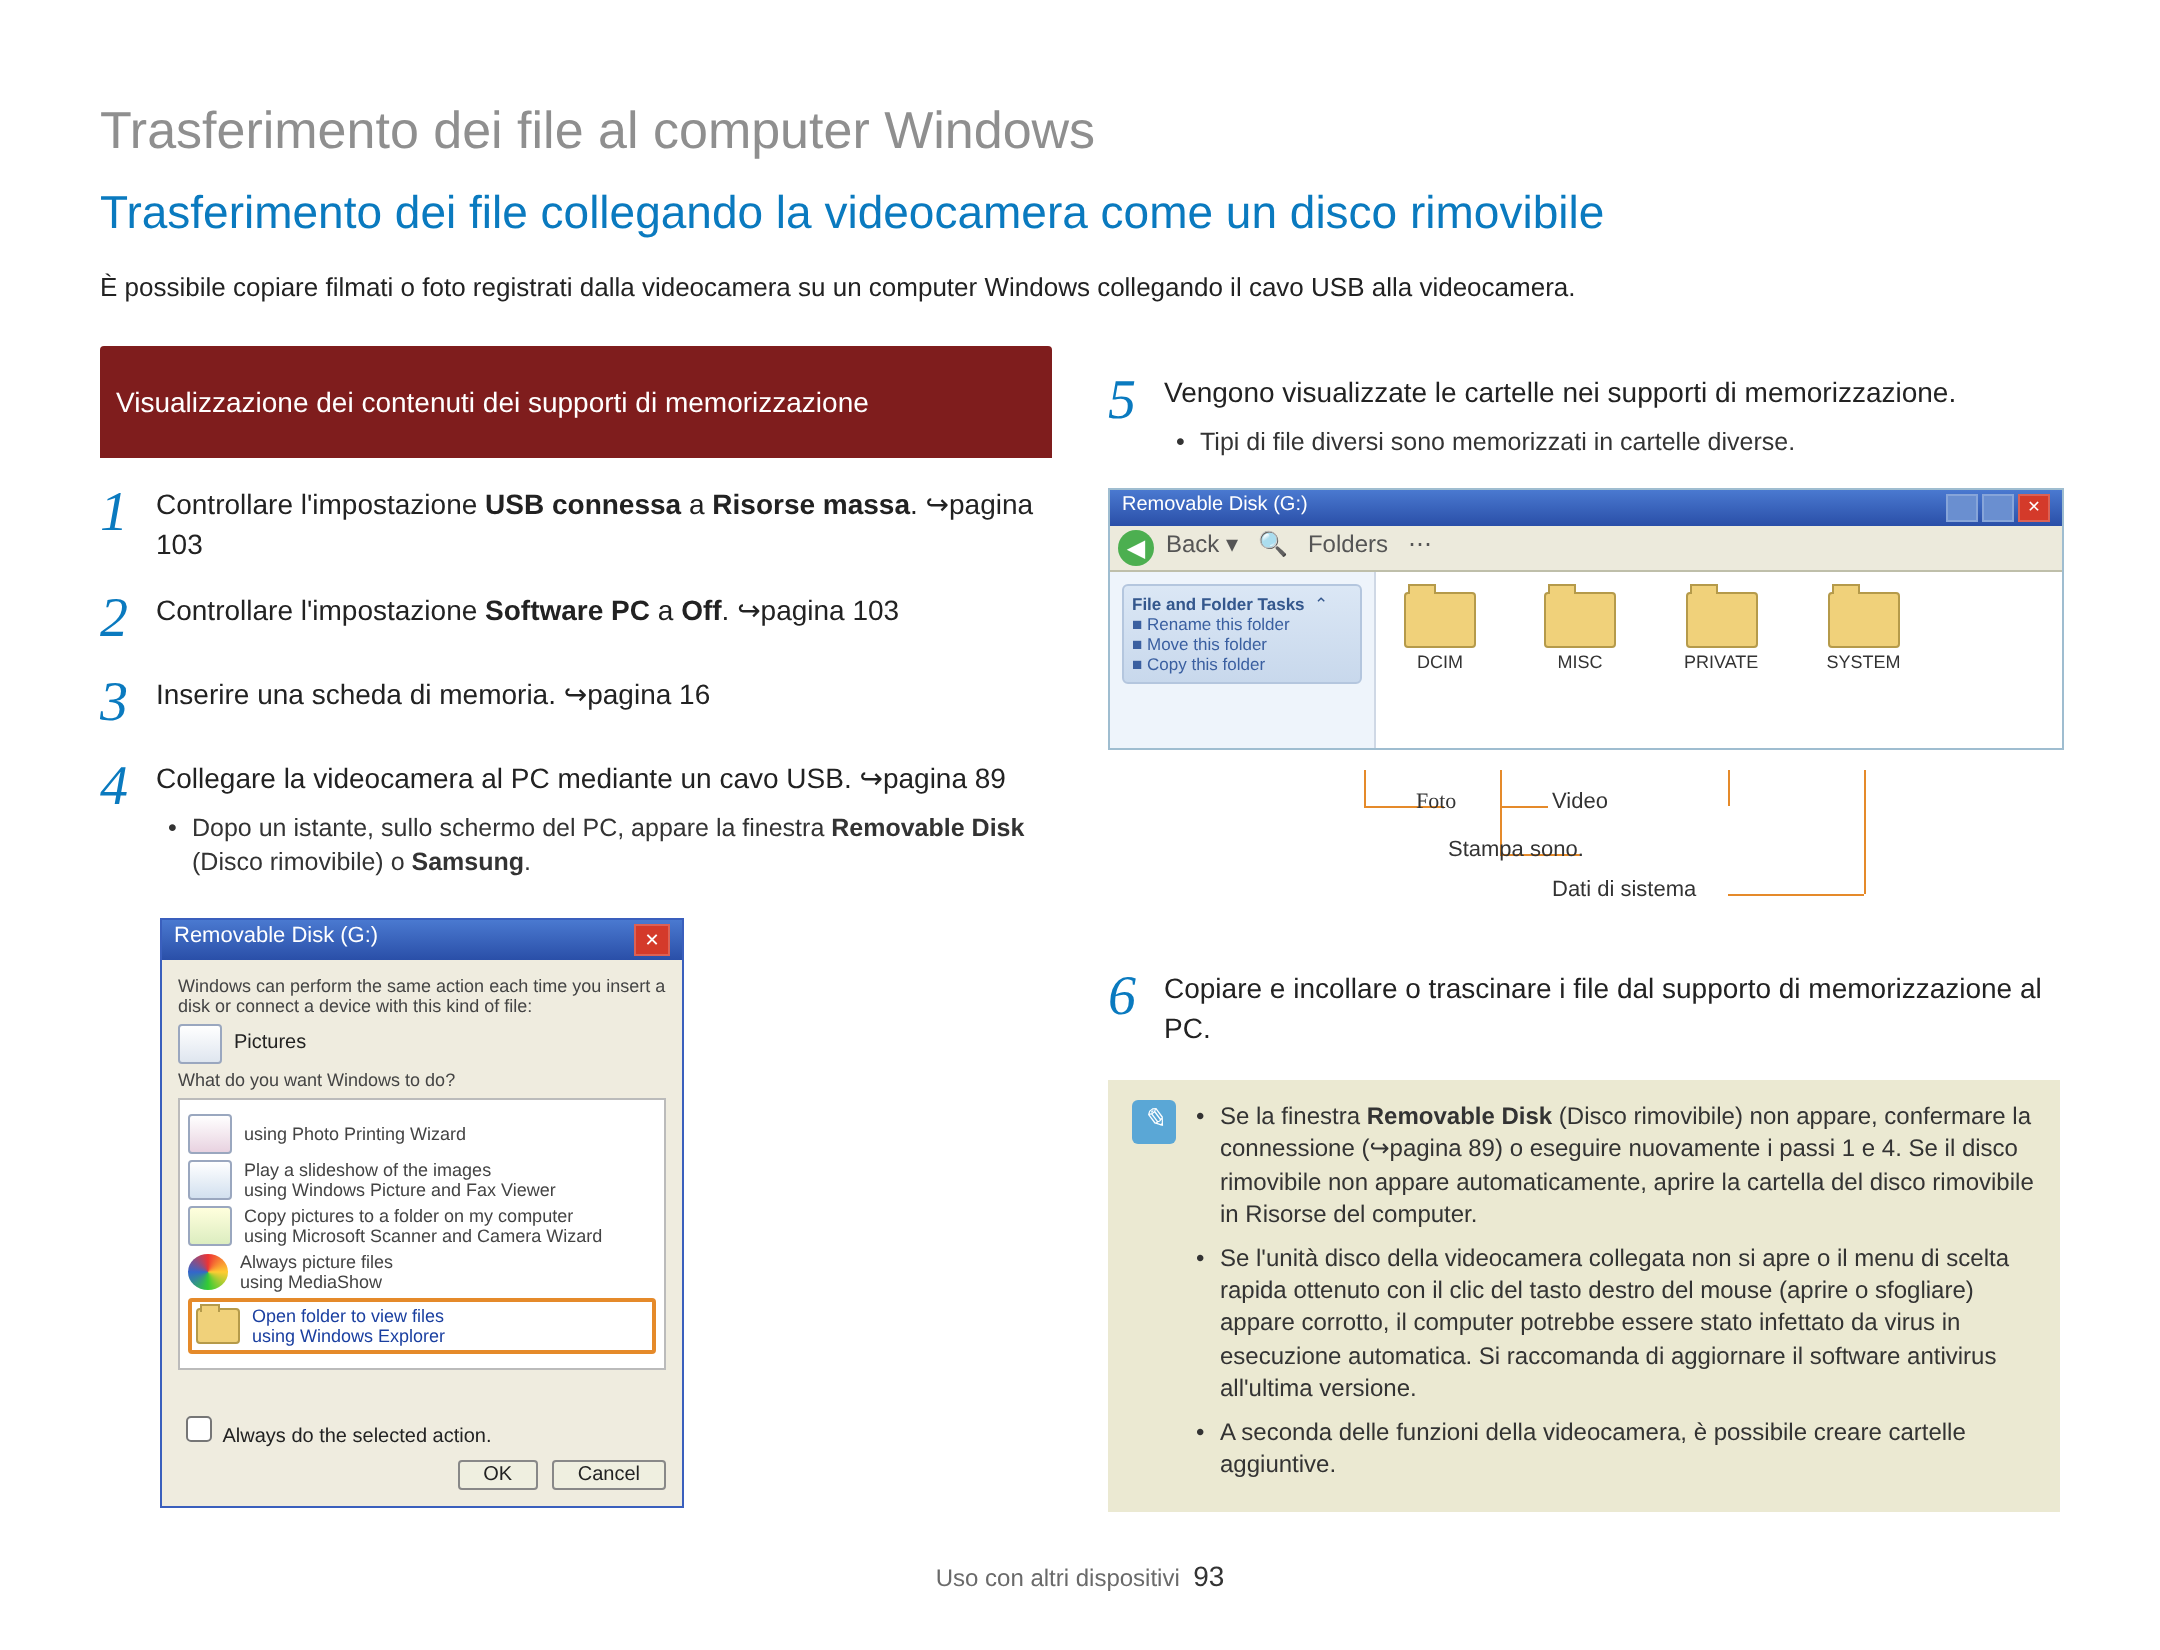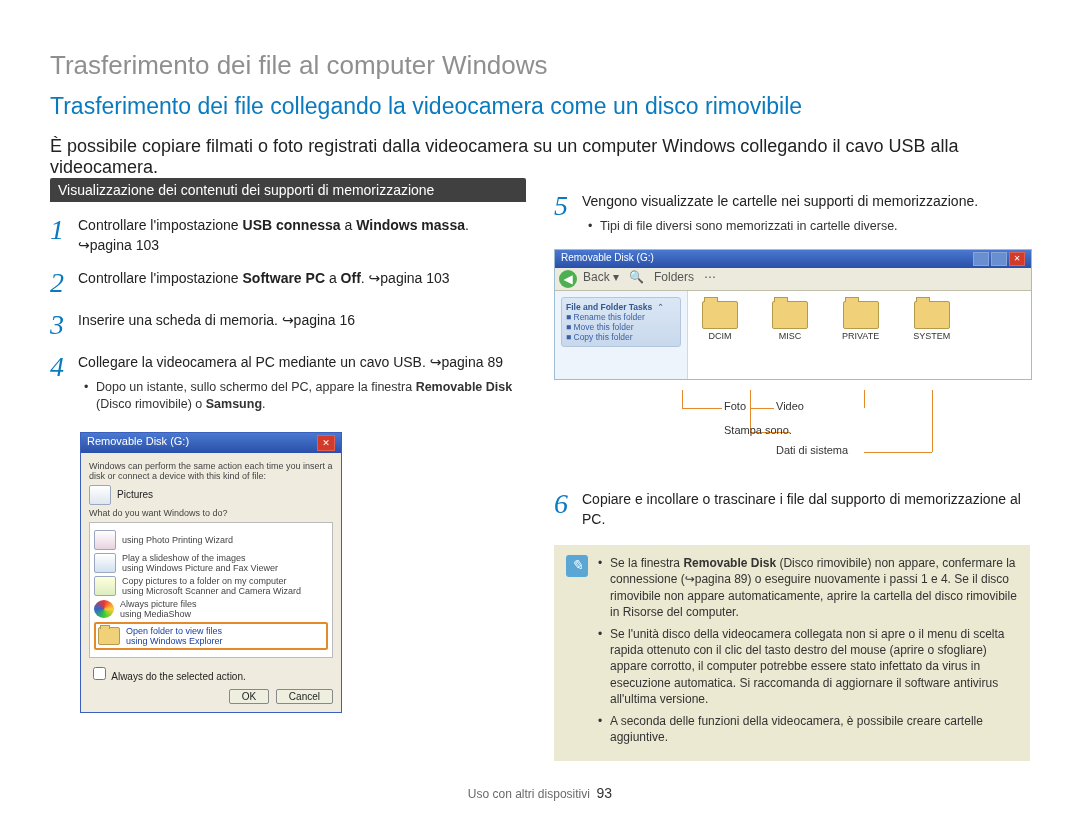--- a/index.html
+++ b/index.html
@@ -18,36 +18,37 @@
     font-weight: 400;
     margin-bottom: 12px;
   }
   .subtitle {
     font-size: 23px;
     color: #0a7abf;
     font-weight: 400;
     margin-bottom: 16px;
   }
   .intro {
-    font-size: 18px;
+    font-size: 13px;
     color: #222;
+    margin-bottom: 22px;
   }
   .columns {
     display: flex;
     gap: 28px;
   }
   .col {
     flex: 1;
     min-width: 0;
   }
   .section-header {
-    background: #404040;
+    background: #7f1d1d;
     color: #fff;
     font-size: 14px;
-    padding: 4px 8px;
+    padding: 20px 8px;
     border-radius: 2px 2px 0 0;
     display: inline-block;
     width: 100%;
     box-sizing: border-box;
   }
   .step {
     display: flex;
     gap: 10px;
     margin-top: 14px;
     font-size: 14px;
@@ -284,21 +285,21 @@
   <div class="intro">È possibile copiare filmati o foto registrati dalla videocamera su un computer Windows collegando il cavo USB alla videocamera.</div>
 
   <div class="columns">
 
     <div class="col">
       <div class="section-header">Visualizzazione dei contenuti dei supporti di memorizzazione</div>
 
       <div class="step">
         <div class="step-num">1</div>
         <div class="step-body">
-          <span>Controllare l'impostazione </span><b>USB connessa</b><span> a </span><b>Windows massa</b><span>. ↪pagina 103</span>
+          <span>Controllare l'impostazione </span><b>USB connessa</b><span> a </span><b>Risorse massa</b><span>. ↪pagina 103</span>
         </div>
       </div>
 
       <div class="step">
         <div class="step-num">2</div>
         <div class="step-body">
           <span>Controllare l'impostazione </span><b>Software PC</b><span> a </span><b>Off</b><span>. ↪pagina 103</span>
         </div>
       </div>
 
@@ -349,21 +350,21 @@
             <div class="icon-row">
               <div class="browse"></div>
               <span class="dialog-option"><span>Always picture files</span><br><span>using MediaShow</span></span>
             </div>
             <div class="icon-row selected-item">
               <div class="folder"></div>
               <span class="dialog-option" style="color:#1a3fa0;"><span>Open folder to view files</span><br><span>using Windows Explorer</span></span>
             </div>
           </div>
 
-          <div style="margin-top:6px;"><input type="checkbox" style=""> <span>Always do the selected action.</span></div>
+          <div style="margin-top:20px;"><input type="checkbox" style=""> <span>Always do the selected action.</span></div>
           <div class="dialog-buttons">
             <span class="winbtn">OK</span>
             <span class="winbtn">Cancel</span>
           </div>
         </div>
       </div>
     </div>
 
     <div class="col">
 
@@ -422,21 +423,21 @@
 
       <div class="labels-diagram">
         <div class="vline" style="left:50px;top:0;height:18px;"></div>
         <div class="vline" style="left:118px;top:0;height:42px;"></div>
         <div class="vline" style="left:232px;top:0;height:18px;"></div>
         <div class="vline" style="left:300px;top:0;height:62px;"></div>
         <div class="hline" style="left:50px;top:18px;width:40px;"></div>
         <div class="hline" style="left:118px;top:18px;width:24px;"></div>
         <div class="hline" style="left:118px;top:42px;width:40px;"></div>
         <div class="hline" style="left:232px;top:62px;width:68px;"></div>
-        <span class="lbl" style="left:92px;top:10px;">Foto</span>
+        <span class="lbl" style="left:76px;top:10px;font-family:Liberation Serif, serif;">Foto</span>
         <span class="lbl" style="left:144px;top:10px;">Video</span>
         <span class="lbl" style="left:92px;top:34px;">Stampa sono.</span>
         <span class="lbl" style="left:144px;top:54px;">Dati di sistema</span>
       </div>
 
       <div class="step">
         <div class="step-num">6</div>
         <div class="step-body">Copiare e incollare o trascinare i file dal supporto di memorizzazione al PC.</div>
       </div>
 

